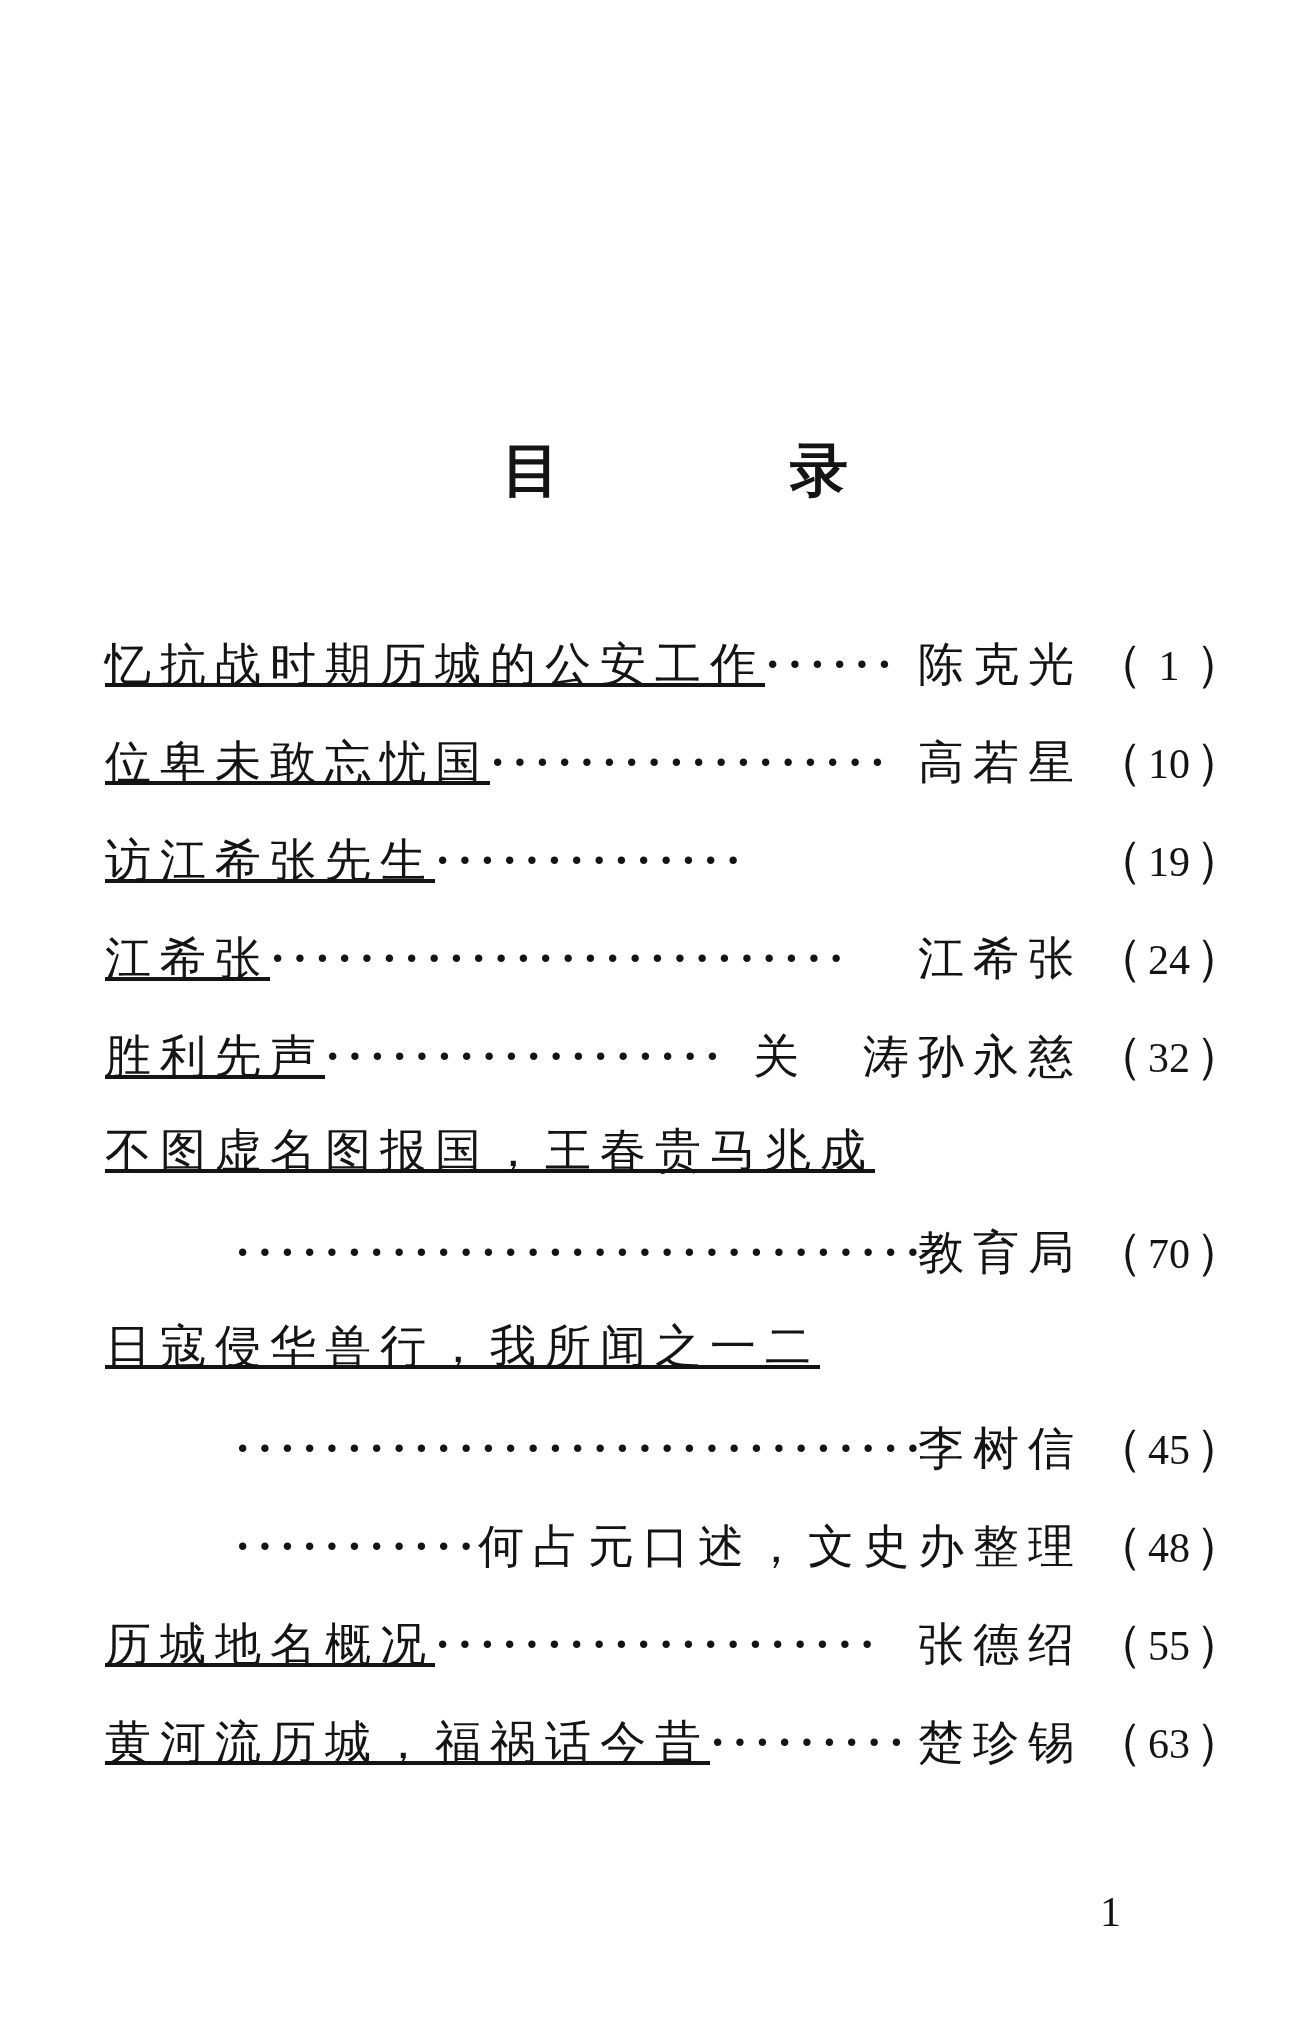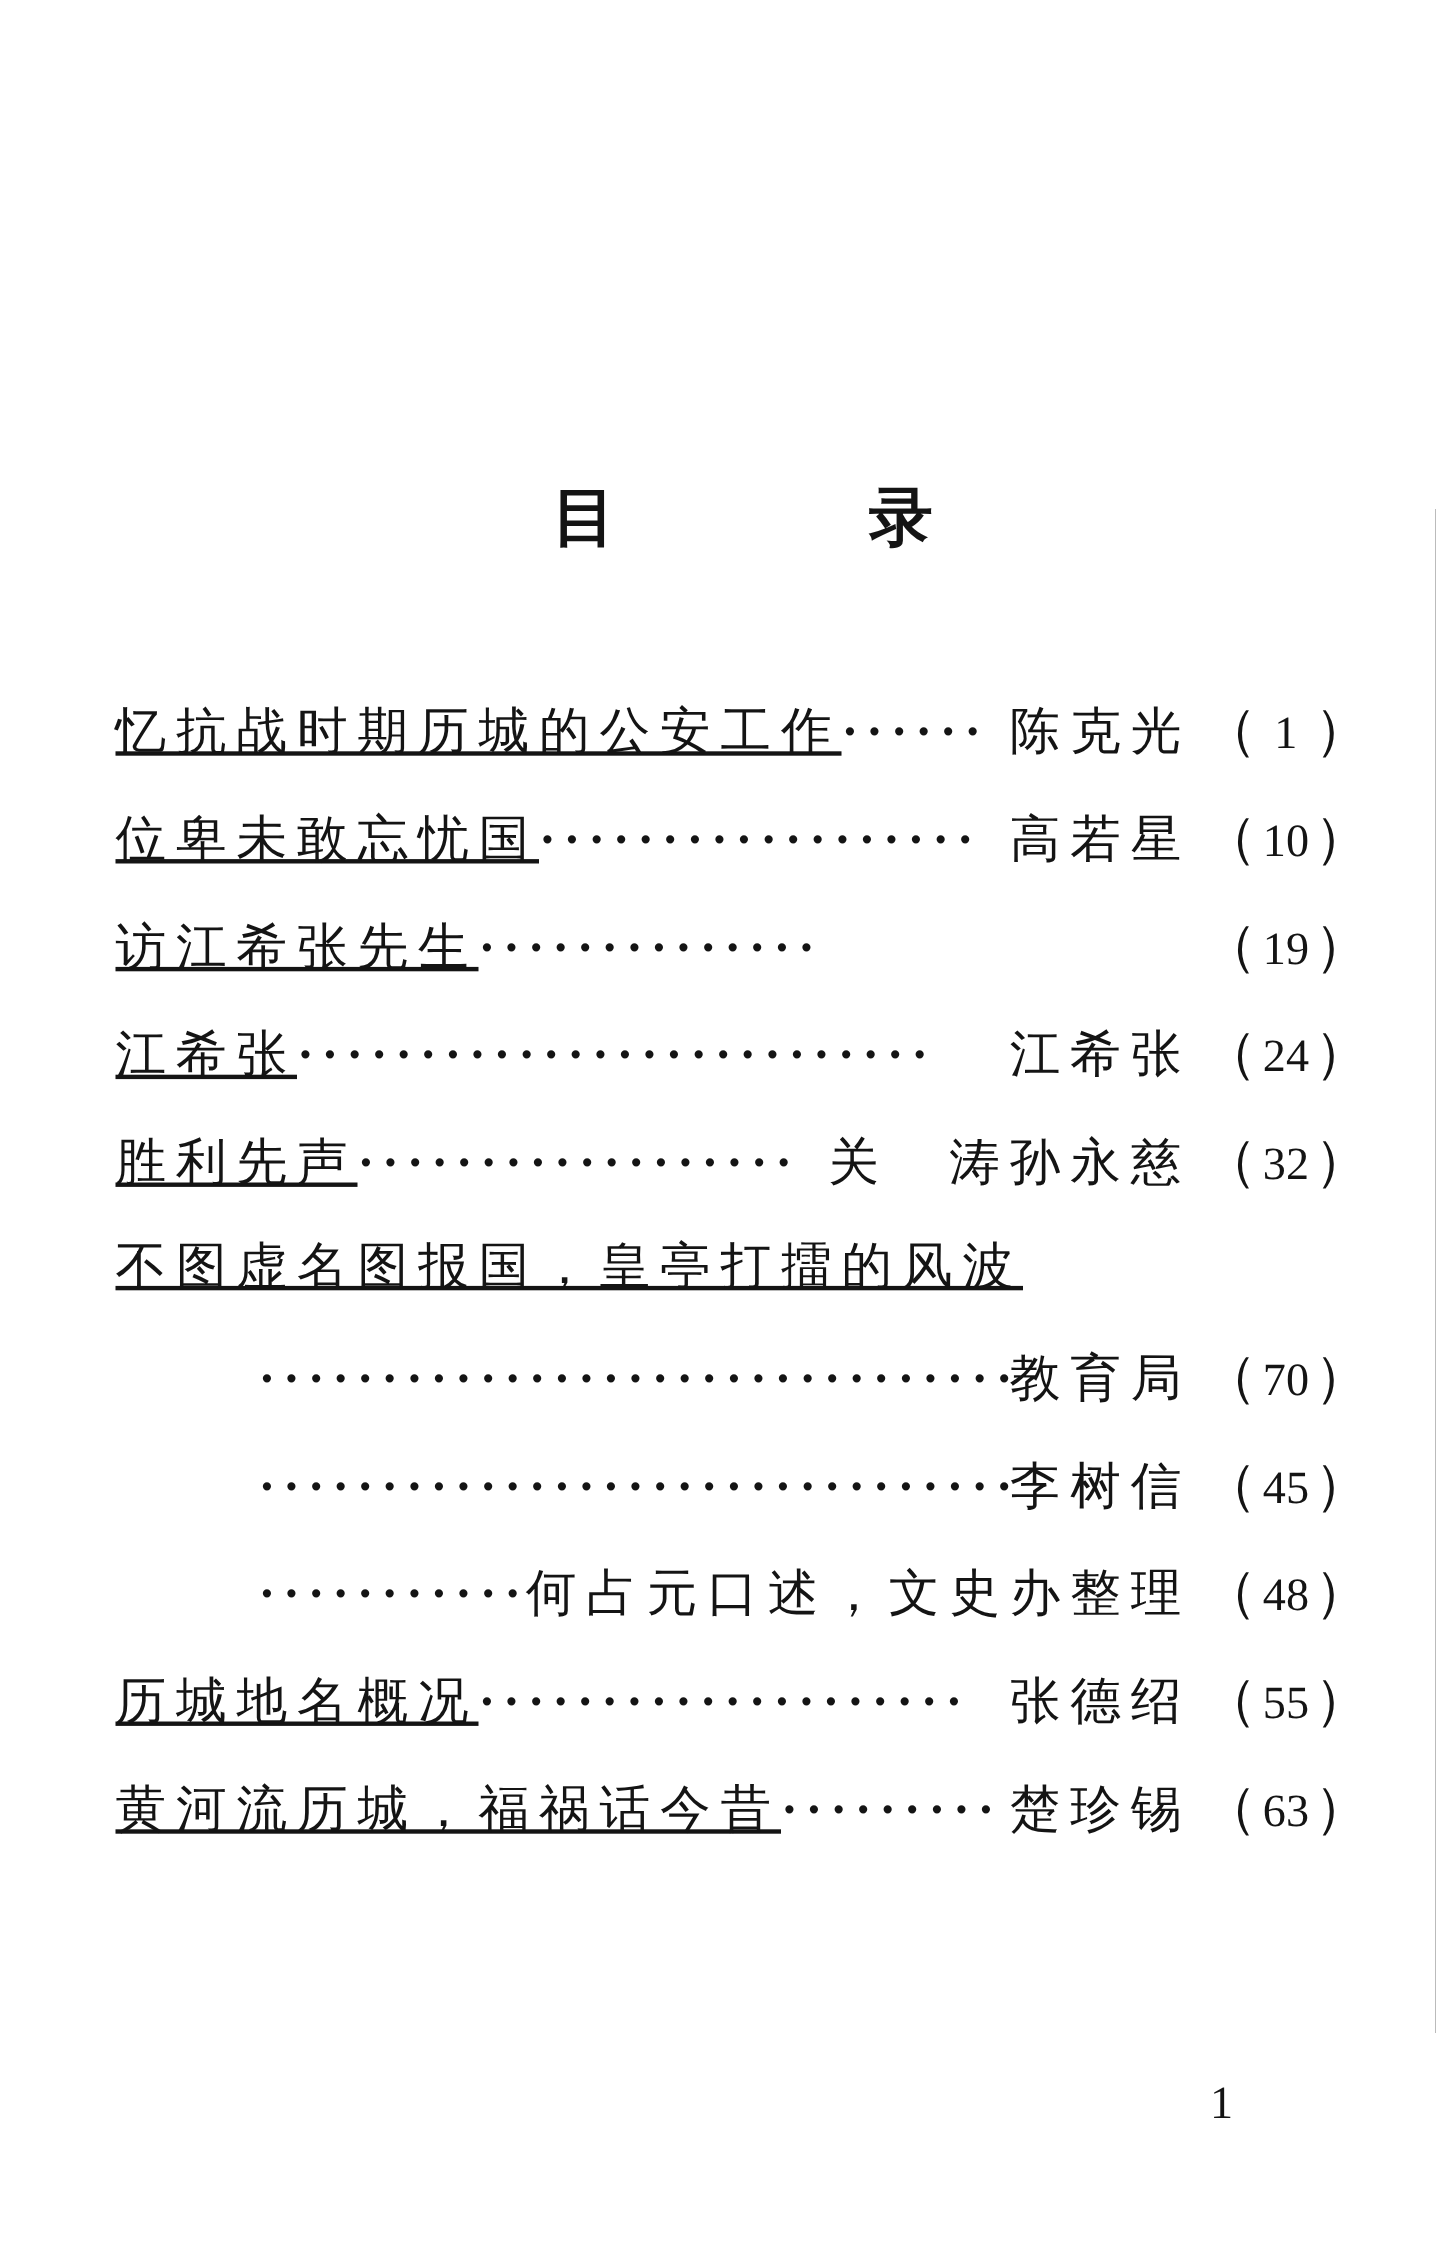--- a/index.html
+++ b/index.html
@@ -129,33 +129,36 @@
       <span class="dots">··················</span>
       <span class="author">关　涛孙永慈</span>
       <span class="pgbox">
           <span class="paren">（</span>
           <span class="num">32</span>
           <span class="paren">）</span>
         </span>
     </div>
 
     <div class="row">
-      <span class="entry-title">不图虚名图报国，皇亭打擂的风波</span>
+      <span class="entry-title">不图虚名图报国，王春贵马兆成</span>
     </div>
 
     <div class="row cont">
       <span class="dots">·······························</span>
       <span class="author">教育局</span>
       <span class="pgbox">
           <span class="paren">（</span>
           <span class="num">70</span>
           <span class="paren">）</span>
         </span>
     </div>
 
+    <div class="row">
+      <span class="entry-title">日寇侵华兽行，我所闻之一二</span>
+    </div>
 
     <div class="row cont">
       <span class="dots">·······························</span>
       <span class="author">李树信</span>
       <span class="pgbox">
           <span class="paren">（</span>
           <span class="num">45</span>
           <span class="paren">）</span>
         </span>
     </div>

